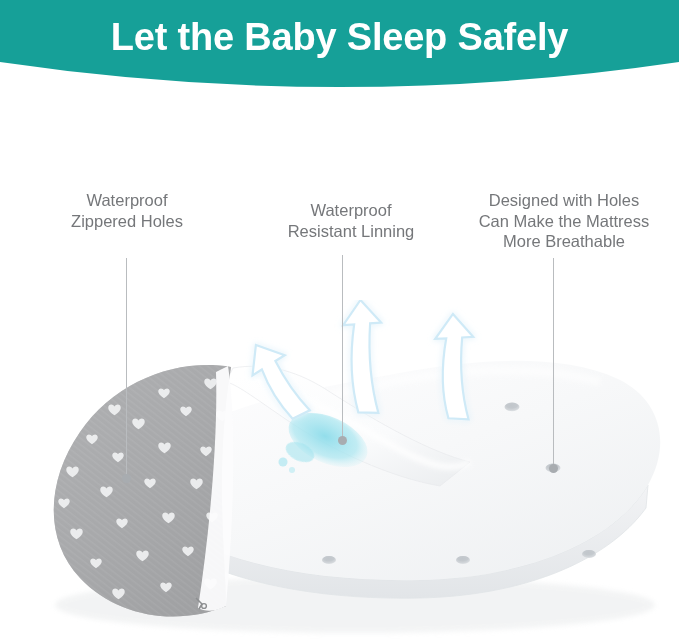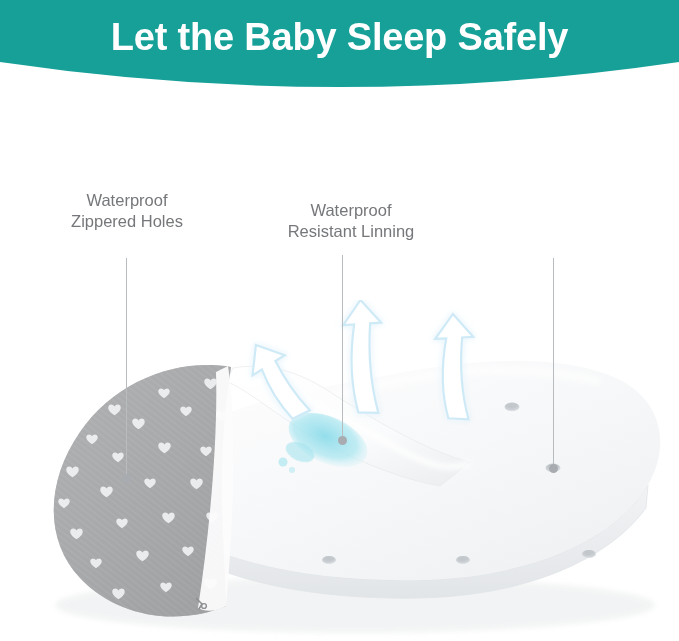--- a/index.html
+++ b/index.html
@@ -109,20 +109,23 @@
     <div>Waterproof</div>
     <div>Zippered Holes</div>
   </div>
 
   <div id="label-lining" class="callout-label">
     <div>Waterproof</div>
     <div>Resistant Linning</div>
   </div>
 
   <div id="label-holes" class="callout-label">
+    <div>Designed with Holes</div>
+    <div>Can Make the Mattress</div>
+    <div>More Breathable</div>
   </div>
 
   <div id="leader-cover" class="leader"></div>
   <div id="leader-cover-dot" class="leader-dot"></div>
   <div id="leader-lining" class="leader"></div>
   <div id="leader-lining-dot" class="leader-dot"></div>
   <div id="leader-holes" class="leader"></div>
   <div id="leader-holes-dot" class="leader-dot"></div>
 
   <div id="product-illustration">

